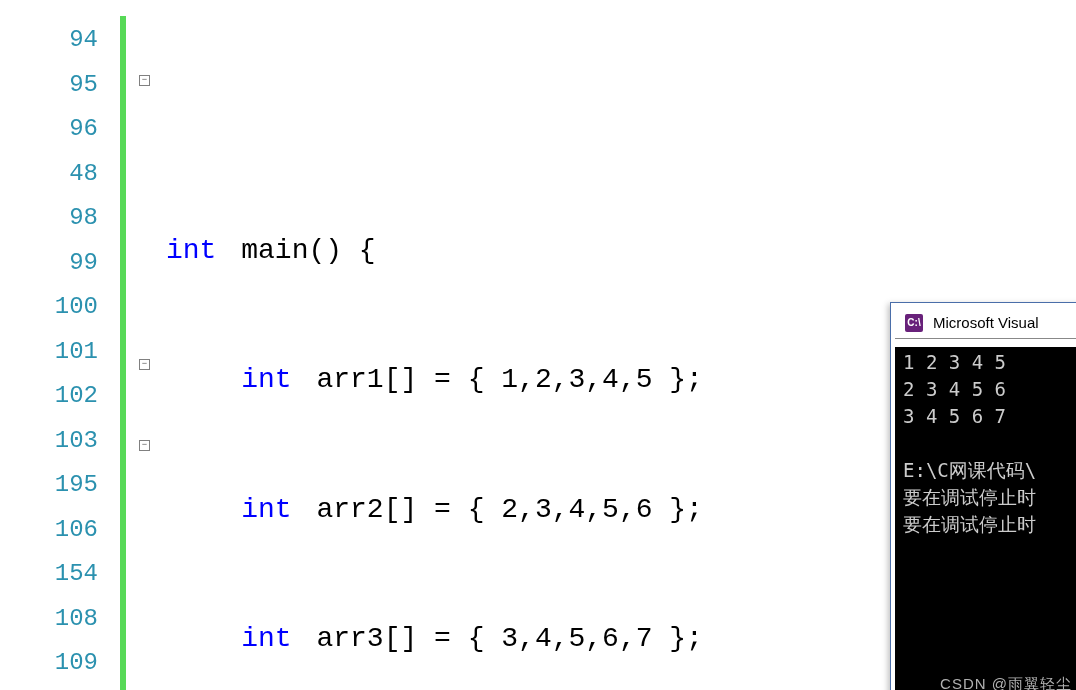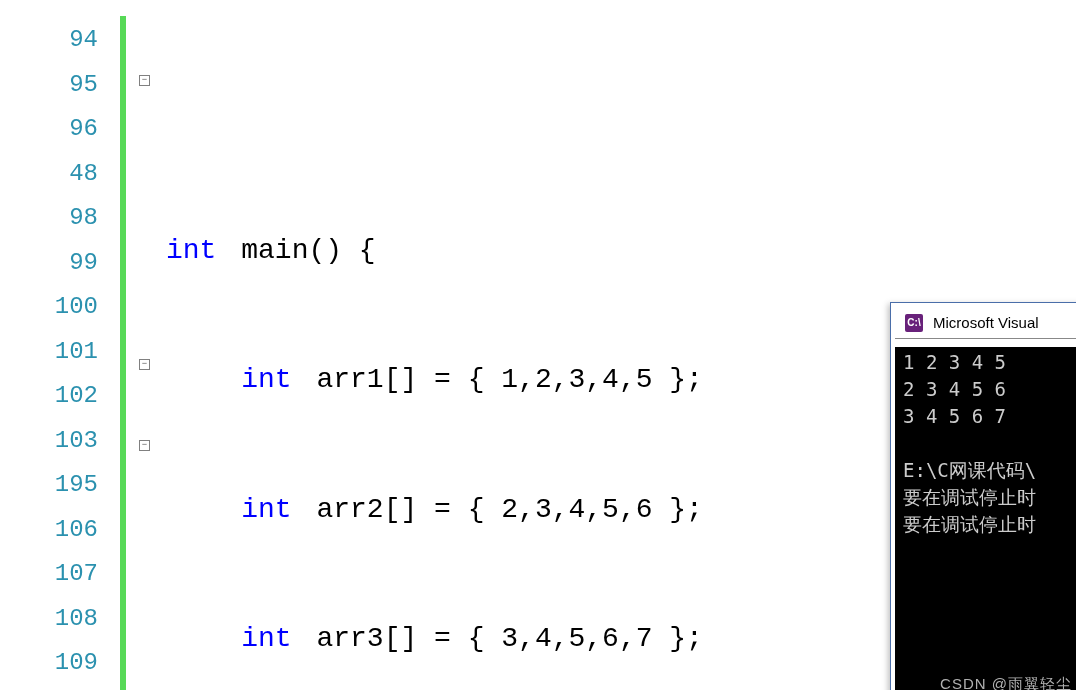--- a/index.html
+++ b/index.html
@@ -125,21 +125,21 @@
       <div>96</div>
       <div>48</div>
       <div>98</div>
       <div>99</div>
       <div>100</div>
       <div>101</div>
       <div>102</div>
       <div>103</div>
       <div>195</div>
       <div>106</div>
-      <div>107</div>
+      <div>154</div>
       <div>108</div>
       <div>109</div>
       <div>110</div>
     </div>
   <div class="bar-green"></div>
   <div class="fold-col">
     <div class="fold-box" style="top:55px;">−</div>
     <div class="fold-box" style="top:339px;">−</div>
     <div class="fold-box" style="top:420px;">−</div>
   </div>

